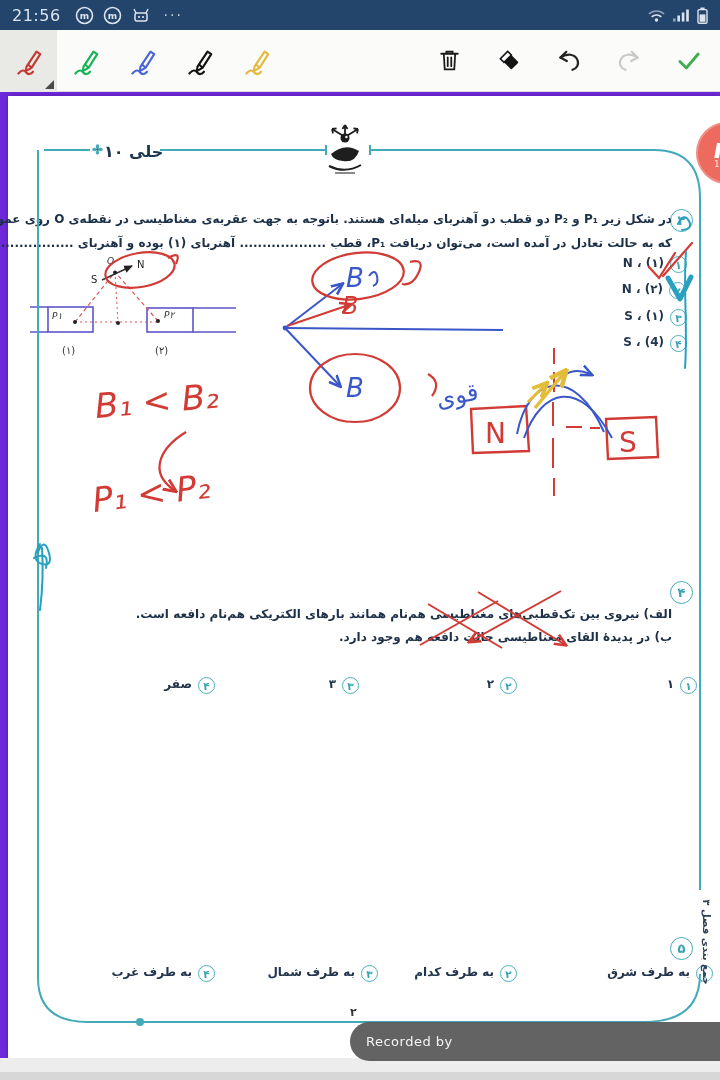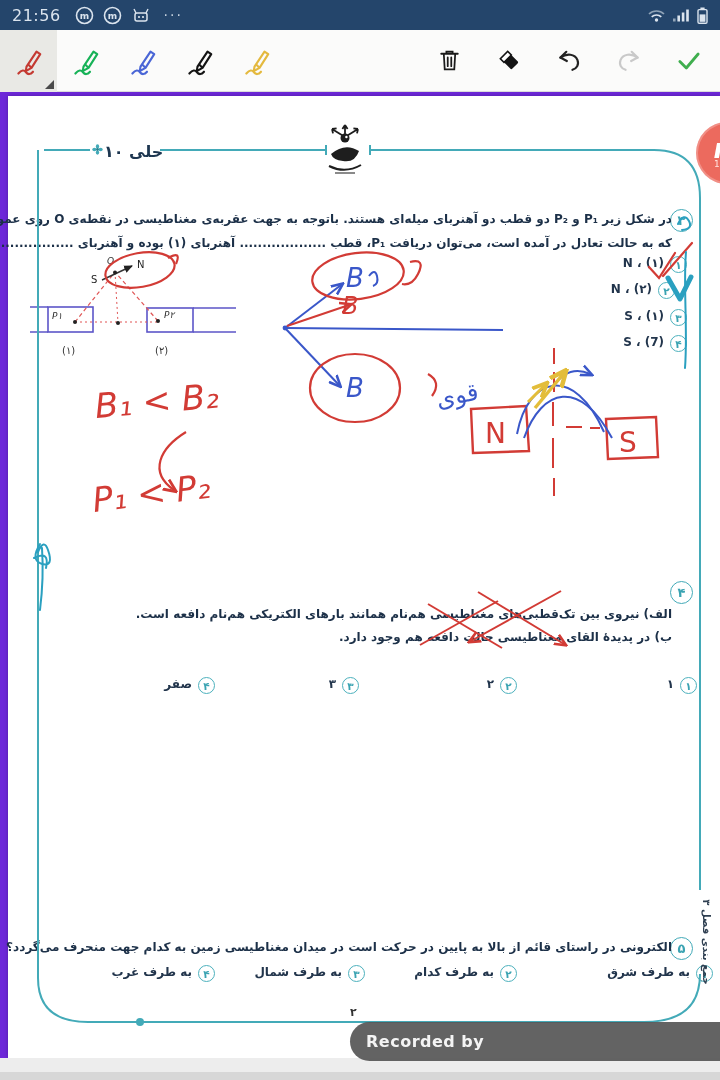--- a/index.html
+++ b/index.html
@@ -40,21 +40,21 @@
 .fig{position:absolute;left:20px;top:157px}
 
 .side-label{position:absolute;left:704px;top:798px;width:96px;height:13px;transform:rotate(90deg);transform-origin:0 0;font-size:10px;font-weight:bold;color:#2e3e50;direction:rtl;white-space:nowrap;text-align:center}
 .page-num{position:absolute;left:342px;top:910px;font-size:11px;font-weight:bold;color:#333}
 
 
 .bubble{position:absolute;left:696px;top:122px;width:62px;height:62px;border-radius:50%;background:#ec6a5e;box-shadow:inset 0 0 0 2px rgba(255,255,255,.25);display:flex;flex-direction:column;align-items:center;justify-content:center;color:#fff}
 .bubble-m{font-size:26px;font-weight:bold;line-height:24px;font-style:italic}
 .bubble-time{font-size:9px;margin-top:-2px;color:#ffe3df}
 .watermark{position:absolute;left:350px;top:1022px;width:400px;height:39px;background:rgba(86,86,86,.92);border-radius:20px;display:flex;align-items:center;padding:0 16px;gap:9px}
-.wm-text{color:#f4f4f4;font-size:16px;font-weight:bold;letter-spacing:.5px}
+.wm-text{color:#f4f4f4;font-size:13px;font-weight:normal;letter-spacing:.5px}
 .wm-brand{font-size:25px;font-weight:bold;letter-spacing:-1px;color:#5a5a5a;-webkit-text-stroke:2.2px #ffffff;paint-order:stroke fill}
 </style>
 </head>
 <body>
 
 <div class="screen">
 
   <div class="statusbar">
     <span class="sb-time">21:56</span>
     <span class="sb-left">
@@ -190,30 +190,30 @@
     </svg>
 
     <div class="qnum" style="left:662px;top:113px">۳</div>
     <div class="qline" style="top:116px">در شکل زیر P₁ و P₂ دو قطب دو آهنربای میله‌ای هستند. باتوجه به جهت عقربه‌ی مغناطیسی در نقطه‌ی O روی عمود منصف پاره خط P₁P₂</div>
     <div class="qline" style="top:140px">که به حالت تعادل در آمده است، می‌توان دریافت P₁، قطب ................... آهنربای (۱) بوده و آهنربای ................... قوی‌تر است.</div>
 
     <div class="opt" style="right:33px;top:160px">
       <span class="opt-label" dir="rtl">N ، (۱)</span>
       <span class="opt-circ">۱</span>
     </div>
-    <div class="opt" style="right:45px;top:186px">
+    <div class="opt" style="right:34px;top:186px">
       <span class="opt-label" dir="rtl">N ، (۲)</span>
       <span class="opt-circ">۲</span>
     </div>
     <div class="opt" style="right:33px;top:213px">
       <span class="opt-label" dir="rtl">S ، (۱)</span>
       <span class="opt-circ">۳</span>
     </div>
     <div class="opt" style="right:33px;top:239px">
-      <span class="opt-label" dir="rtl">S ، (7)</span>
+      <span class="opt-label" dir="rtl">S ، (4)</span>
       <span class="opt-circ">۴</span>
     </div>
 
     <svg class="fig" width="215" height="112" viewBox="0 0 215 112">
       <defs>
         <marker id="ar-k" viewBox="0 0 10 10" refX="8" refY="5" markerWidth="7" markerHeight="7" orient="auto">
             <path d="M0 1 L9 5 L0 9 Z" fill="#222"></path>
           </marker>
       </defs>
       <g stroke="#5c55c8" stroke-width="1.6" fill="none">
@@ -256,31 +256,30 @@
     <div class="opt" style="right:361px;top:581px">
       <span class="opt-label" dir="rtl">۳</span>
       <span class="opt-circ">۳</span>
     </div>
     <div class="opt" style="right:505px;top:581px">
       <span class="opt-label" dir="rtl">صفر</span>
       <span class="opt-circ">۴</span>
     </div>
 
     <div class="qnum" style="left:662px;top:841px">۵</div>
-    <div class="qline" style="top:844px">الکترونی در راستای قائم از بالا به پایین در حرکت است در میدان مغناطیسی زمین به کدام جهت منحرف می‌گردد؟</div>
 
     <div class="opt" style="right:7px;top:869px">
       <span class="opt-label" dir="rtl">به طرف شرق</span>
       <span class="opt-circ">۱</span>
     </div>
     <div class="opt" style="right:203px;top:869px">
       <span class="opt-label" dir="rtl">به طرف کدام</span>
       <span class="opt-circ">۲</span>
     </div>
-    <div class="opt" style="right:355px;top:869px">
+    <div class="opt" style="right:342px;top:869px">
       <span class="opt-label" dir="rtl">به طرف شمال</span>
       <span class="opt-circ">۳</span>
     </div>
     <div class="opt" style="right:505px;top:869px">
       <span class="opt-label" dir="rtl">به طرف غرب</span>
       <span class="opt-circ">۴</span>
     </div>
 
     <div class="side-label">جمع بندی فصل ۳</div>
     <div class="page-num">۲</div>

